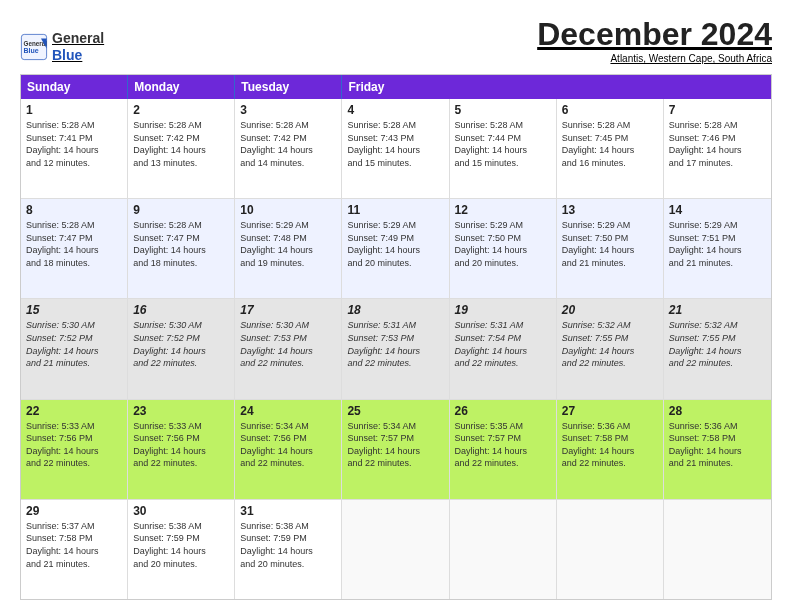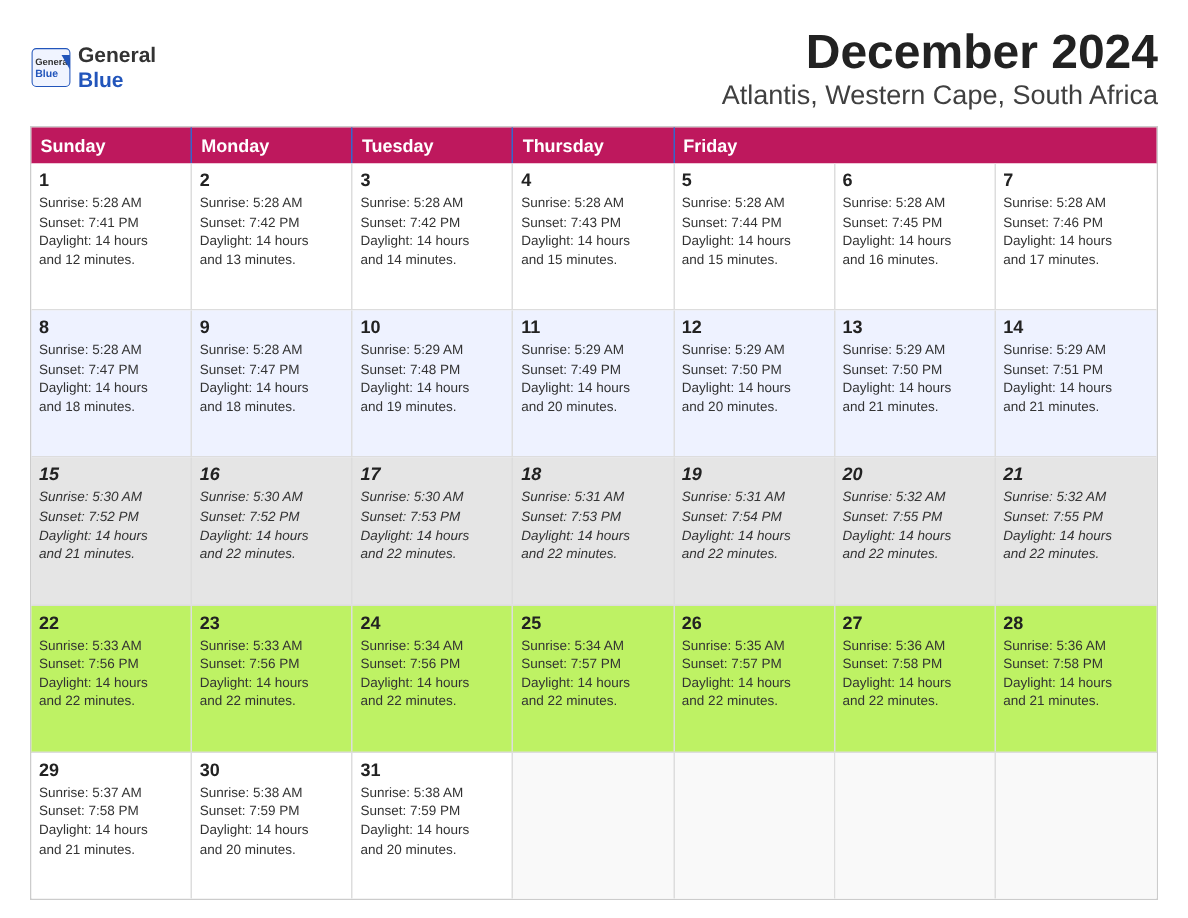--- a/index.html
+++ b/index.html
@@ -13,54 +13,55 @@
     .page {
       width: 792px;
       height: 612px;
       padding: 16px 20px 12px 20px;
       display: flex;
       flex-direction: column;
     }
     .header {
       display: flex;
       justify-content: space-between;
-      align-items: center;
+      align-items: flex-end;
       margin-bottom: 10px;
+      text-decoration: underline;
     }
     .logo {
       display: flex;
       align-items: center;
     }
     .logo-icon {
       width: 28px;
       height: 28px;
       margin-right: 4px;
     }
     .title-block {
       text-align: right;
     }
     .month-title {
       font-size: 32px;
       font-weight: bold;
       color: #222;
     }
     .location-title {
-      font-size: 18px;
-      color: #404040;
+      font-size: 10px;
+      color: #000000;
     }
     .calendar {
       flex: 1;
       display: flex;
       flex-direction: column;
       border: 1px solid #ccc;
     }
     .cal-header {
       display: grid;
       grid-template-columns: repeat(7, 1fr);
-      background: #be185d;
+      background: #6d28d9;
     }
     .cal-header-cell {
       color: #fff;
       font-size: 12px;
       font-weight: bold;
       padding: 5px 6px;
       text-align: left;
       border-right: 1px solid #3366cc;
     }
     .cal-header-cell:last-child { border-right: none; }
@@ -124,21 +125,20 @@
       <div class="month-title">December 2024</div>
       <div class="location-title">Atlantis, Western Cape, South Africa</div>
     </div>
   </div>
 
   <div class="calendar">
     <div class="cal-header">
       <div class="cal-header-cell">Sunday</div>
       <div class="cal-header-cell">Monday</div>
       <div class="cal-header-cell">Tuesday</div>
-      <div class="cal-header-cell">Thursday</div>
       <div class="cal-header-cell">Friday</div>
     </div>
     <div class="cal-body" id="cal-body">
     <div class="cal-row" style="background: rgb(255, 255, 255);">
           <div class="cal-cell">
             <div class="day-num">1</div>
             <div class="day-info" style="white-space: pre-line;">Sunrise: 5:28 AM
 Sunset: 7:41 PM
 Daylight: 14 hours
 and 12 minutes.</div>

